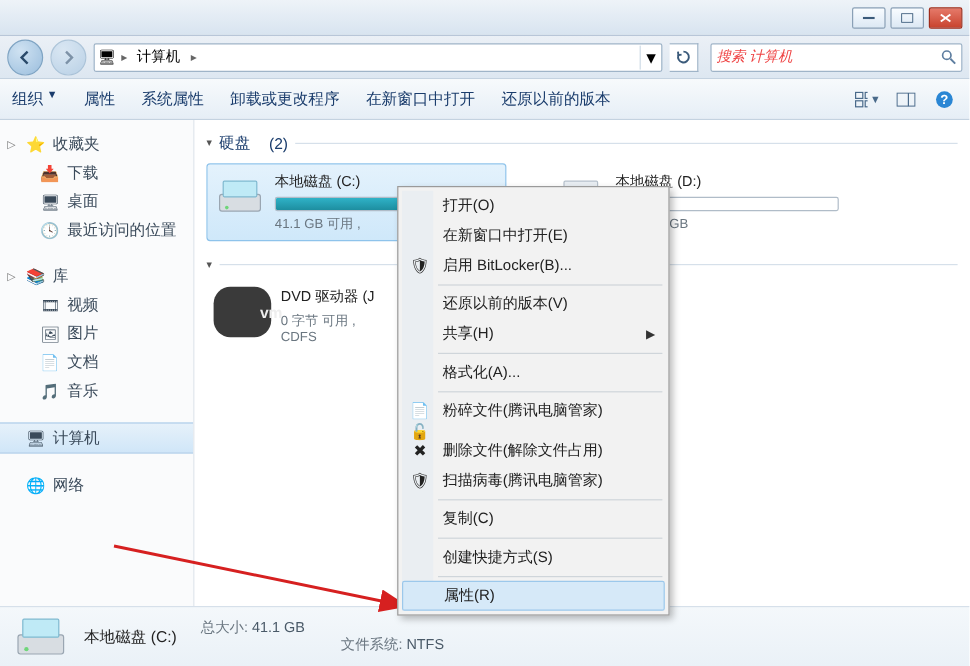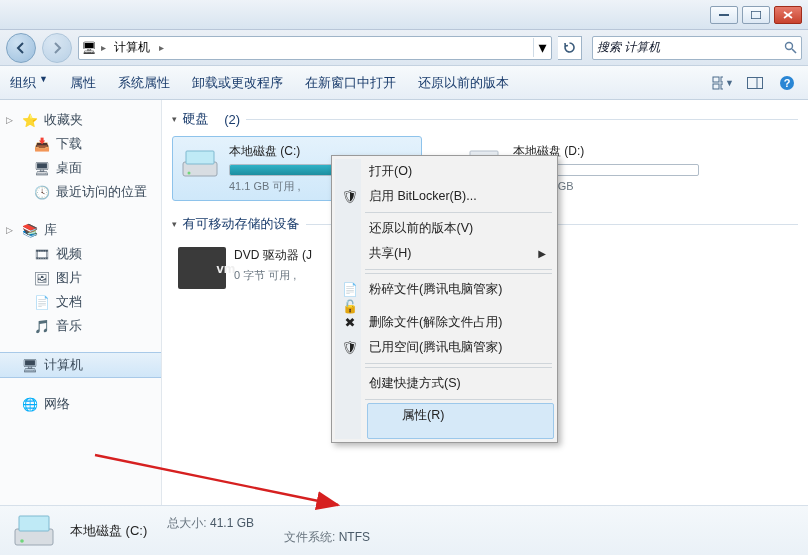--- a/index.html
+++ b/index.html
@@ -15,21 +15,21 @@
 .nav-arrow { width:30px; height:30px; border-radius:50%; background:radial-gradient(circle at 35% 30%,#cfe2f2,#9bbedd); border:1px solid #7fa4c3; display:flex; align-items:center; justify-content:center; color:#3a5a7a; cursor:pointer; }
 .nav-arrow.fwd { opacity:.55; }
 .addr-box { flex:1; display:flex; align-items:center; background:#fff; border:1px solid #9fb4c8; height:24px; border-radius:2px; }
 .addr-icon { width:20px; display:flex; align-items:center; justify-content:center; font-size:12px; }
 .addr-crumb { padding:0 6px; font-size:12px; border-right:1px solid transparent; display:flex; align-items:center; height:100%; cursor:pointer; }
 .addr-sep { color:#666; font-size:10px; padding:0 2px; }
 .addr-end { margin-left:auto; display:flex; }
 .addr-drop { width:18px; display:flex; align-items:center; justify-content:center; border-left:1px solid #cfdbe6; cursor:pointer; }
 .addr-refresh { width:24px; display:flex; align-items:center; justify-content:center; border:1px solid #9fb4c8; border-left:none; height:24px; background:#fff; cursor:pointer; }
 .search-box { width:210px; display:flex; align-items:center; background:#fff; border:1px solid #9fb4c8; height:24px; border-radius:2px; margin-left:4px; padding:0 4px; }
-.search-ph { color:#0f172a; font-size:12px; flex:1; font-style:italic; }
+.search-ph { color:#ef4444; font-size:12px; flex:1; font-style:italic; }
 .search-icn { color:#5e7ea0; }
 
 
 .toolbar { height:34px; background:linear-gradient(#f7fafc,#e6eef6); border-bottom:1px solid #c4d2e0; display:flex; align-items:center; padding:0 10px; gap:22px; font-size:13px; color:#1a3c6c; }
 .tool { display:flex; gap:3px; cursor:pointer; }
 .toolbar .right { margin-left:auto; display:flex; gap:10px; align-items:center; }
 .tool-icn { width:22px; height:18px; display:flex; align-items:center; justify-content:center; color:#4a6a8a; }
 .help-icn { color:#1e6fc4; font-size:16px; }
 
 
@@ -54,31 +54,31 @@
 .drive.sel { background:linear-gradient(#e4f2fc,#cfe8fa); border:1px solid #8ec3eb; }
 .drive-icon { width:42px; height:42px; display:flex; align-items:center; justify-content:center; font-size:26px; }
 .drv-svg { width:40px; height:32px; }
 .drive-info { flex:1; font-size:12px; }
 .drive-name { color:#222; margin-bottom:4px; }
 .bar { height:12px; background:#fff; border:1px solid #b0bcc8; border-radius:2px; overflow:hidden; margin-bottom:3px; }
 .bar-fill { height:100%; background:linear-gradient(#2fb2c7,#1d8ea0); }
 .bar-fill.low { background:linear-gradient(#5fc0e8,#2a9ac8); width:4%; }
 .drive-sub { color:#6a7680; font-size:11px; }
 .dvd { display:flex; gap:8px; padding:6px; width:260px; }
-.dvd .drive-icon { background:#3a3a3a; border-radius:2px; color:#eee; font-size:13px; font-weight:600; letter-spacing:0;padding-left:48px; }
+.dvd .drive-icon { background:#3a3a3a; border-radius:14px; color:#eee; font-size:13px; font-weight:600; letter-spacing:0;padding-left:48px; }
 
 
 .ctx { position:absolute; left:331px; top:155px; width:227px; background:#f2f2f2; border:1px solid #9a9a9a; box-shadow:3px 3px 6px rgba(0,0,0,.28); font-size:12.5px; padding:3px; z-index:50; }
 .ctx-ic-col { position:absolute; left:3px; top:3px; bottom:3px; width:26px; background:#eaeef2; }
 .ctx ul { list-style:none; position:relative; }
 .ctx li { padding:4px 20px 4px 34px; color:#222; cursor:pointer; position:relative; display:flex; align-items:center; }
 .ctx li.sep { height:1px; padding:0; margin:3px 2px 3px 30px; background:#cfd5da; cursor:default; }
 .ctx li .arrow { position:absolute; right:8px; font-size:10px; color:#333; }
 .ctx li .mic { position:absolute; left:6px; width:18px; display:flex; justify-content:center; font-size:13px; }
-.ctx li.hi { background:#d6e9f8; border:1px solid #9cc8eb; border-radius:2px; padding-top:3px; padding-bottom:14px;margin-left:32px; }
+.ctx li.hi { background:#d6e9f8; border:1px solid #9cc8eb; border-radius:2px; padding-top:3px; padding-bottom:3px; }
 
 
 .anno-arrow { position:absolute; left:90px; top:395px; pointer-events:none; }
 
 
 .details { height:50px; border-top:1px solid #d6e0ea; background:linear-gradient(#f4f8fb,#eaf1f7); display:flex; align-items:center; padding:4px 10px; gap:12px; font-size:12px; color:#4a5a68; }
 .det-icon { width:48px; height:40px; display:flex; align-items:center; justify-content:center; }
 .det-txt .name { font-size:13px; color:#222; }
 .det-cols { display:flex; gap:30px; margin-left:8px; }
 .det-kv .k { color:#6a7680; }
@@ -276,71 +276,80 @@
           <div class="bar">
               <div class="bar-fill low"></div>
             </div>
           <div class="drive-sub">, 共 39.9 GB</div>
         </div>
       </div>
     </div>
 
     <div class="group-header" style="margin-top:14px">
       <span class="twist">▾</span>
-      <span>有可移动存储的设备</span>
       <div class="line"></div>
     </div>
     <div class="dvd">
       <div class="drive-icon">
           <span>vm</span>
         </div>
       <div class="drive-info">
         <div class="drive-name">DVD 驱动器 (J</div>
         <div class="drive-sub">0 字节 可用 ,</div>
+        <div class="drive-sub">CDFS</div>
       </div>
     </div>
   </div>
 </div>
 
 <div class="ctx">
   <div class="ctx-ic-col"></div>
   <ul id="ctx-list">
       <li>
         <span>打开(O)</span>
       </li>
       <li>
+        <span>在新窗口中打开(E)</span>
+      </li>
+      <li>
         <span class="mic">🛡</span>
         <span>启用 BitLocker(B)...</span>
       </li>
       <li class="sep"></li>
       <li>
         <span>还原以前的版本(V)</span>
       </li>
       <li>
         <span>共享(H)</span>
         <span class="arrow">▶</span>
       </li>
       <li class="sep"></li>
+      <li>
+        <span>格式化(A)...</span>
+      </li>
       <li class="sep"></li>
       <li>
         <span class="mic">📄</span>
         <span>粉碎文件(腾讯电脑管家)</span>
       </li>
       <li>
         <span class="mic">🔓</span>
       </li>
       <li>
         <span class="mic">✖</span>
         <span>删除文件(解除文件占用)</span>
       </li>
       <li>
         <span class="mic">🛡</span>
-        <span>已用空间(腾讯电脑管家)</span>
-      </li>
-      <li class="sep"></li>
+        <span>扫描病毒(腾讯电脑管家)</span>
+      </li>
+      <li class="sep"></li>
+      <li>
+        <span>复制(C)</span>
+      </li>
       <li class="sep"></li>
       <li>
         <span>创建快捷方式(S)</span>
       </li>
       <li class="sep"></li>
       <li class="hi">
         <span>属性(R)</span>
       </li>
     </ul>
 </div>

